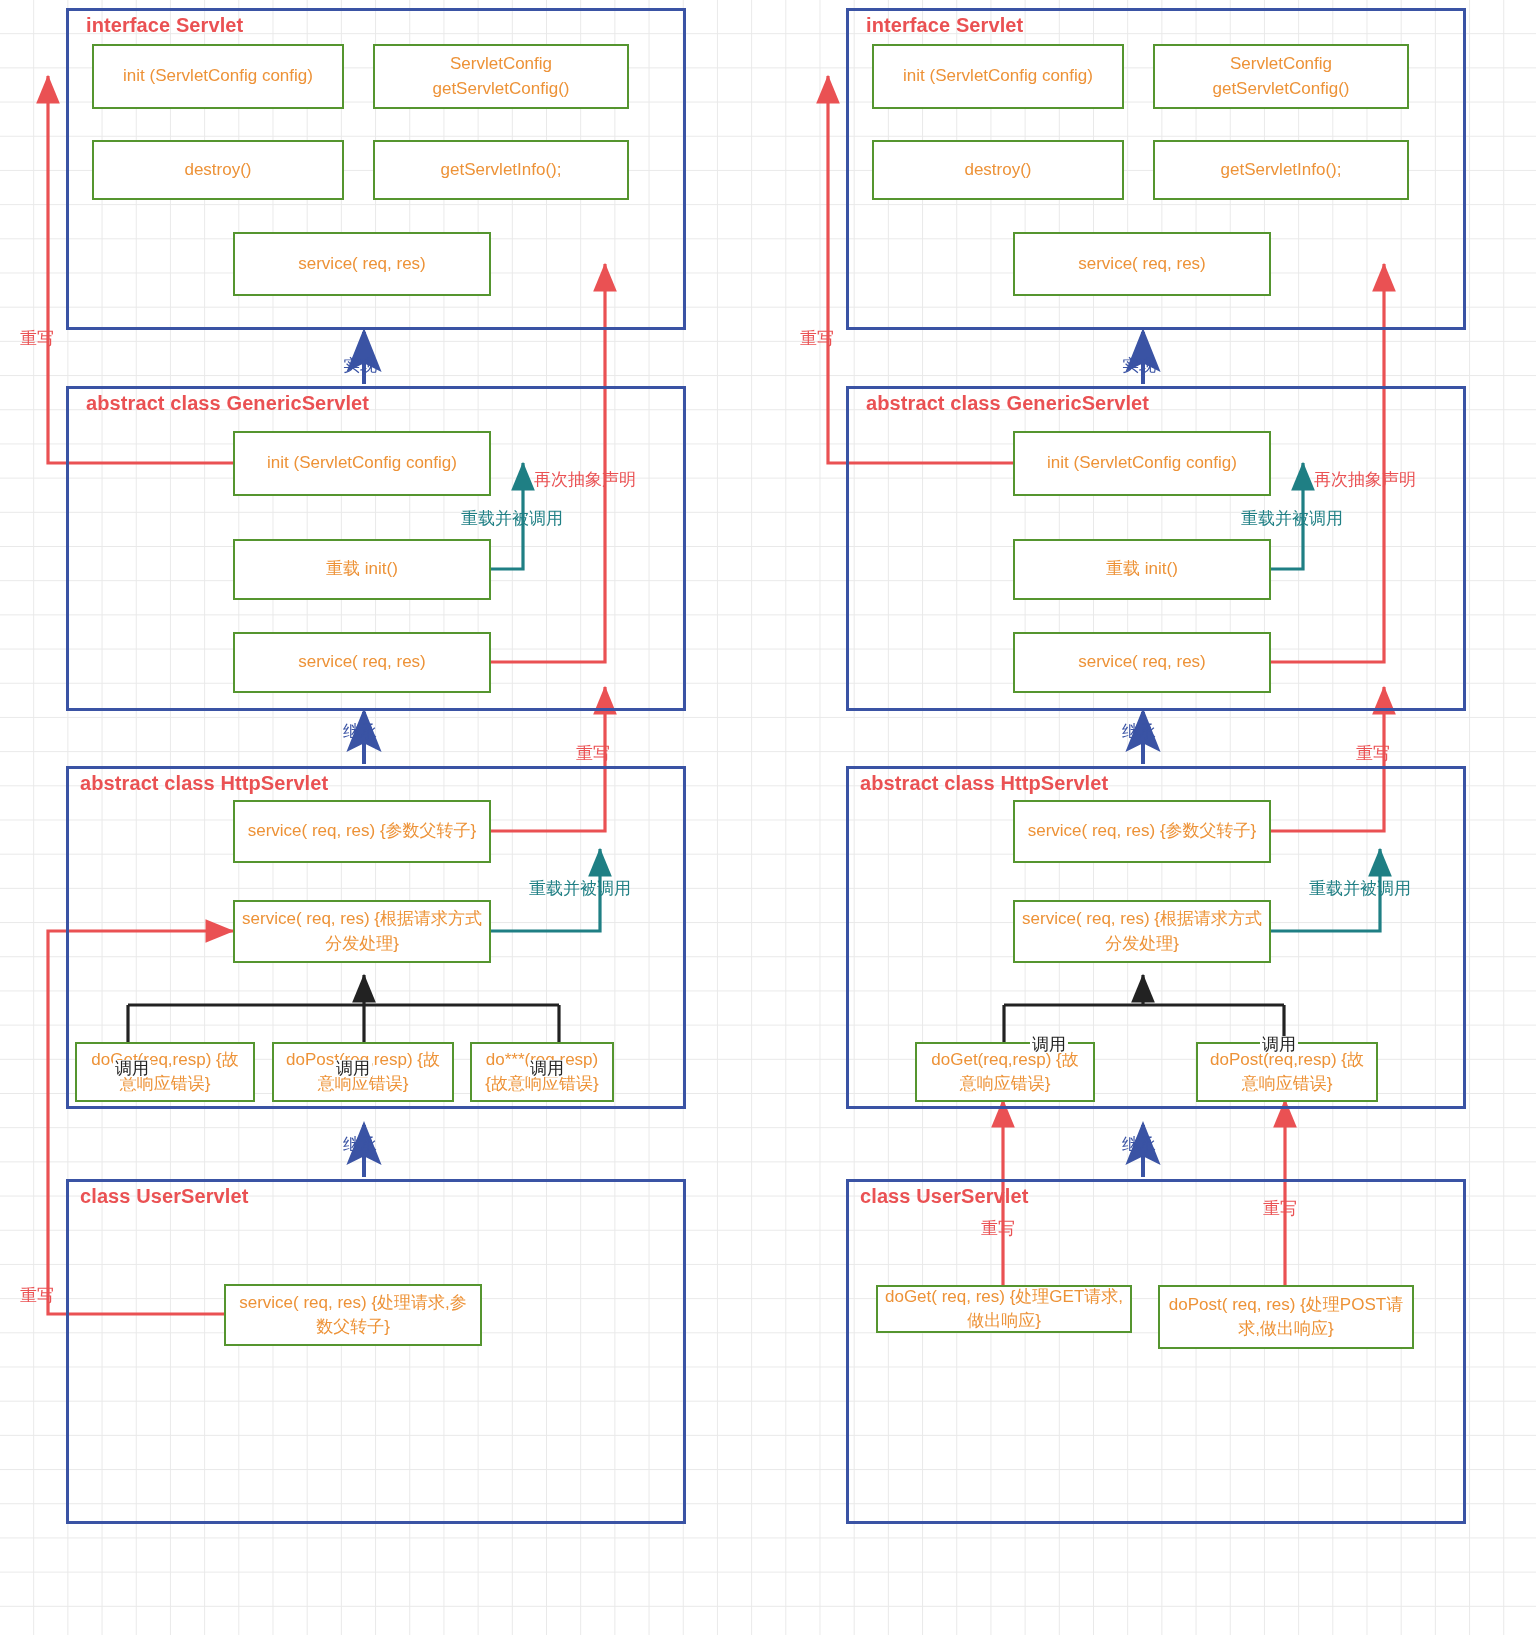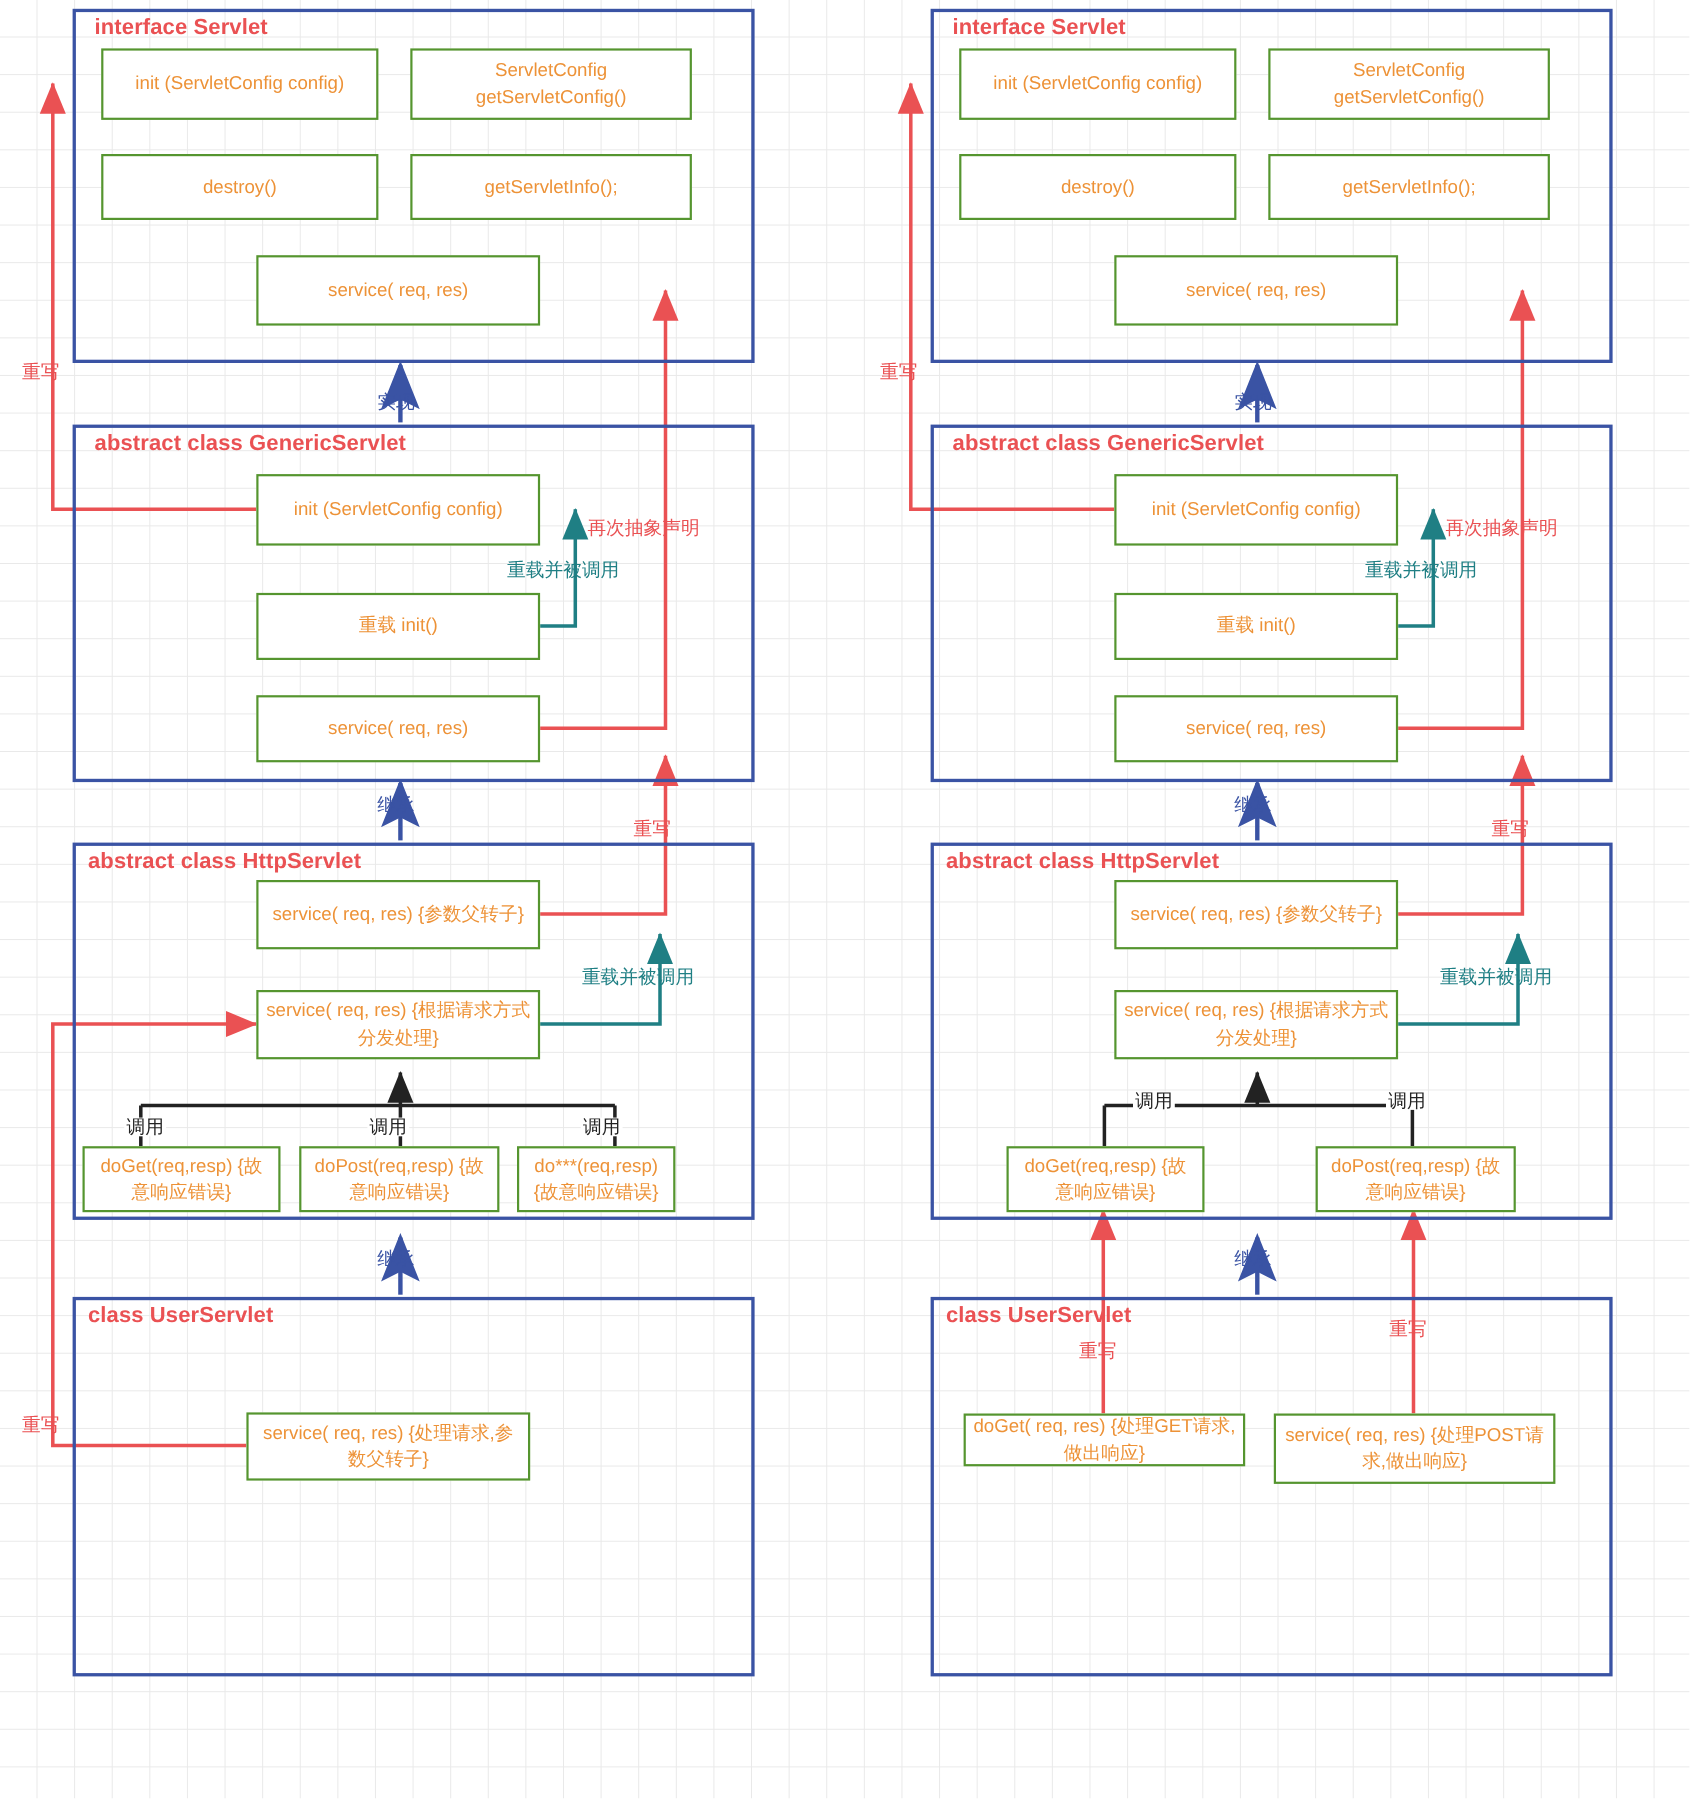--- a/index.html
+++ b/index.html
@@ -61,21 +61,21 @@
   
   .lbl{
     position:absolute;
     white-space:nowrap;
     font-size:17px;
     line-height:1;
   }
   .lbl.red{color:#EA5153;}
   .lbl.blue{color:#3A53A4;}
   .lbl.teal{color:#1F7F84;}
-  .lbl.black{color:#222;background:#fff;padding:0 2px;}
+  .lbl.black{color:#222;background:#fff;padding:0 2px;margin-top:44px;}
 </style>
 </head>
 <body>
 
 <div id="canvas">
 
   <svg id="svg-layer" viewBox="0 0 1536 1635" xmlns="http://www.w3.org/2000/svg">
     <defs>
       <marker id="ahRed" markerWidth="10" markerHeight="10" refX="8.6" refY="4" orient="auto" markerUnits="strokeWidth">
         <path d="M0,0.3 L9,4 L0,7.7 Z" fill="#EA5153"></path>
@@ -205,21 +205,21 @@
   <div class="cls-box" style="left:846px;top:766px;width:620px;height:343px;"></div>
   <div class="cls-title" style="left:860px;top:772px;">abstract class HttpServlet</div>
   <div class="m-box" style="left:1013px;top:800px;width:258px;height:63px;">service( req,  res) {参数父转子}</div>
   <div class="m-box" style="left:1013px;top:900px;width:258px;height:63px;">service( req,  res) {根据请求方式分发处理}</div>
   <div class="m-box small" style="left:915px;top:1042px;width:180px;height:60px;">doGet(req,resp) {故意响应错误}</div>
   <div class="m-box small" style="left:1196px;top:1042px;width:182px;height:60px;">doPost(req,resp) {故意响应错误}</div>
 
   <div class="cls-box" style="left:846px;top:1179px;width:620px;height:345px;"></div>
   <div class="cls-title" style="left:860px;top:1185px;">class UserServlet</div>
   <div class="m-box" style="left:876px;top:1285px;width:256px;height:48px;">doGet( req,  res) {处理GET请求,做出响应}</div>
-  <div class="m-box" style="left:1158px;top:1285px;width:256px;height:64px;">service( req,  res) {处理POST请求,做出响应}</div>
+  <div class="m-box" style="left:1158px;top:1285px;width:256px;height:64px;">doPost( req,  res) {处理POST请求,做出响应}</div>
 
   <div class="lbl red" style="left:800px;top:330px;">重写</div>
   <div class="lbl blue" style="left:1122px;top:357px;">实现</div>
   <div class="lbl red" style="left:1314px;top:471px;">再次抽象声明</div>
   <div class="lbl teal" style="left:1241px;top:510px;">重载并被调用</div>
   <div class="lbl blue" style="left:1122px;top:723px;">继承</div>
   <div class="lbl red" style="left:1356px;top:745px;">重写</div>
   <div class="lbl teal" style="left:1309px;top:880px;">重载并被调用</div>
   <div class="lbl black" style="left:1030px;top:992px;">调用</div>
   <div class="lbl black" style="left:1260px;top:992px;">调用</div>

